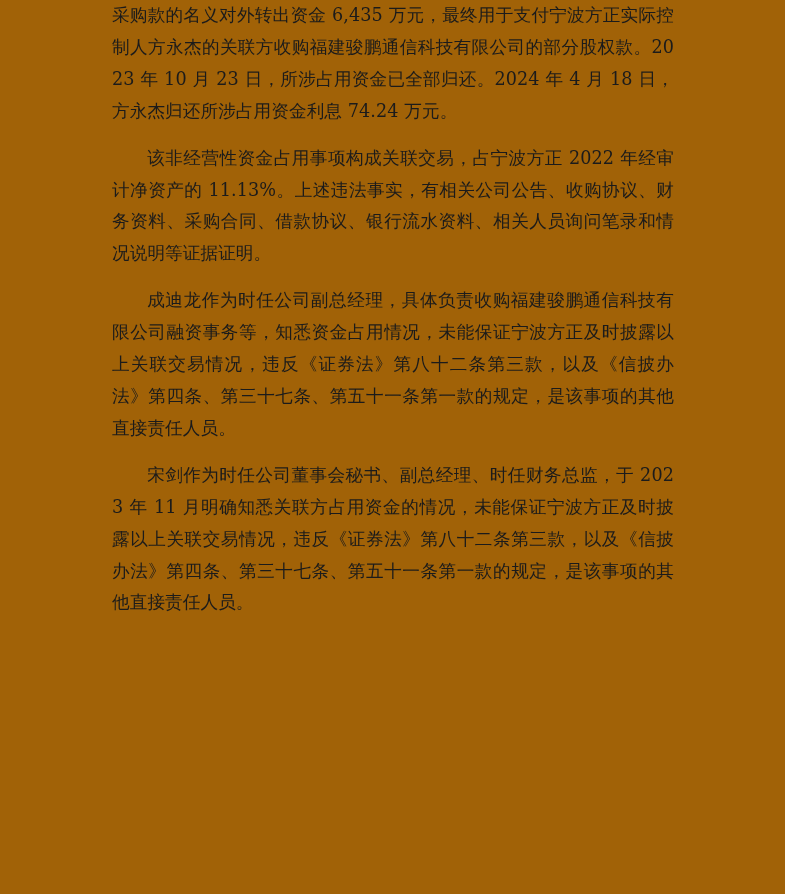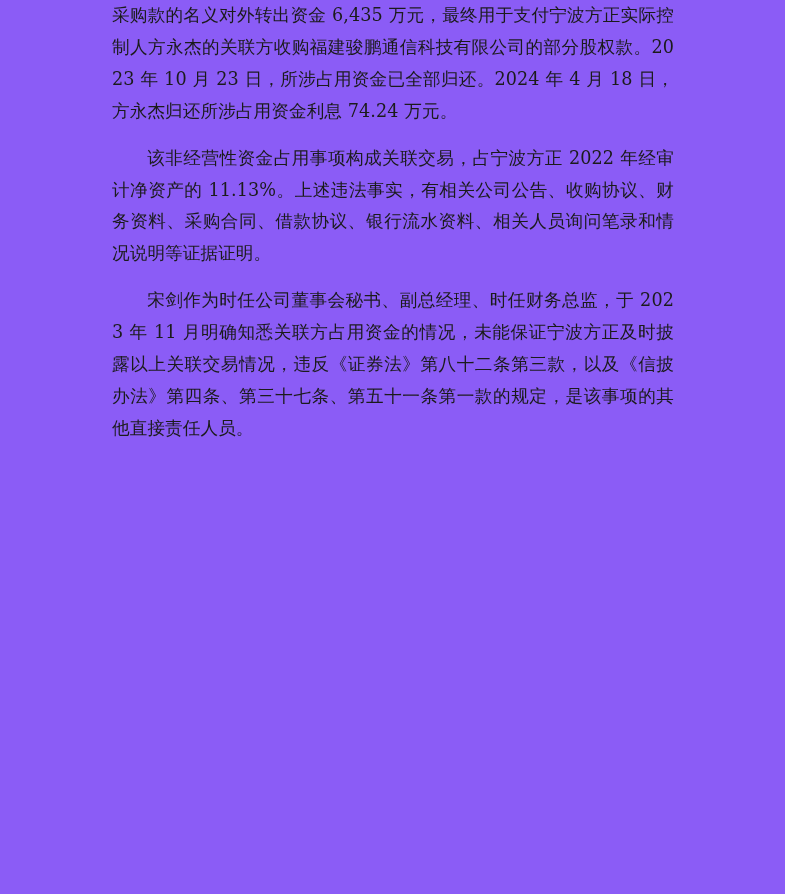--- a/index.html
+++ b/index.html
@@ -11,21 +11,21 @@
   body {
     width: 785px;
     height: 894px;
     overflow: hidden;
     font-family: "DejaVu Serif", "Liberation Serif", serif;
   }
   .page {
     position: relative;
     width: 785px;
     height: 894px;
-    background: #8b5cf6;
+    background: #a16207;
     box-sizing: border-box;
   }
   .doc-body {
     position: absolute;
     left: 112px;
     top: 0px;
     width: 562px;
   }
   .para {
     margin: 0;
@@ -54,17 +54,18 @@
 
 <div class="page">
   <div class="doc-body">
 
     <p class="para first">采购款的名义对外转出资金 6,435 万元，最终用于支付宁波方正实际控制人方永杰的关联方收购福建骏鹏通信科技有限公司的部分股权款。2023 年 10 月 23 日，所涉占用资金已全部归还。2024 年 4 月 18 日，方永杰归还所涉占用资金利息 74.24 万元。</p>
 
     <p class="para">该非经营性资金占用事项构成关联交易，占宁波方正 2022 年经审计净资产的 11.13%。上述违法事实，有相关公司公告、收购协议、财务资料、采购合同、借款协议、银行流水资料、相关人员询问笔录和情况说明等证据证明。</p>
 
 
 
+    <p class="para">成迪龙作为时任公司副总经理，具体负责收购福建骏鹏通信科技有限公司融资事务等，知悉资金占用情况，未能保证宁波方正及时披露以上关联交易情况，违反《证券法》第八十二条第三款，以及《信披办法》第四条、第三十七条、第五十一条第一款的规定，是该事项的其他直接责任人员。</p>
 
     <p class="para">宋剑作为时任公司董事会秘书、副总经理、时任财务总监，于 2023 年 11 月明确知悉关联方占用资金的情况，未能保证宁波方正及时披露以上关联交易情况，违反《证券法》第八十二条第三款，以及《信披办法》第四条、第三十七条、第五十一条第一款的规定，是该事项的其他直接责任人员。</p>
 
   </div>
 </div>
 
 </body></html>

